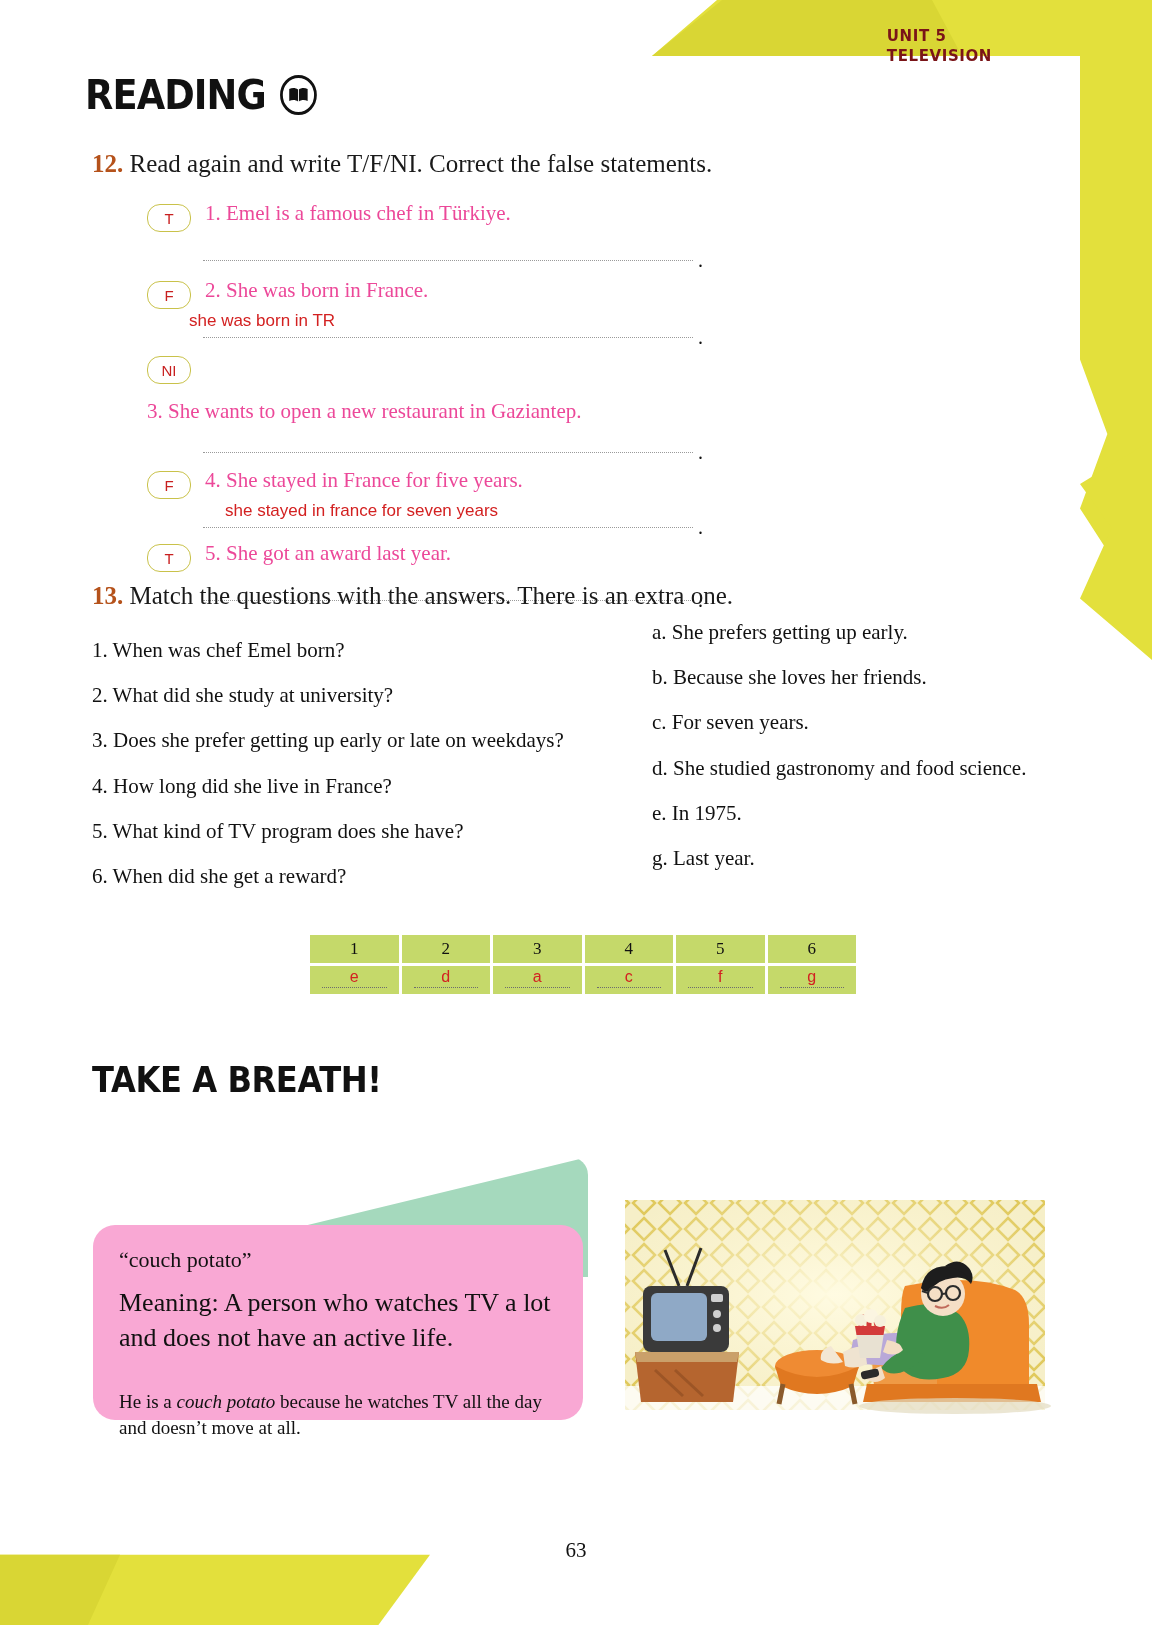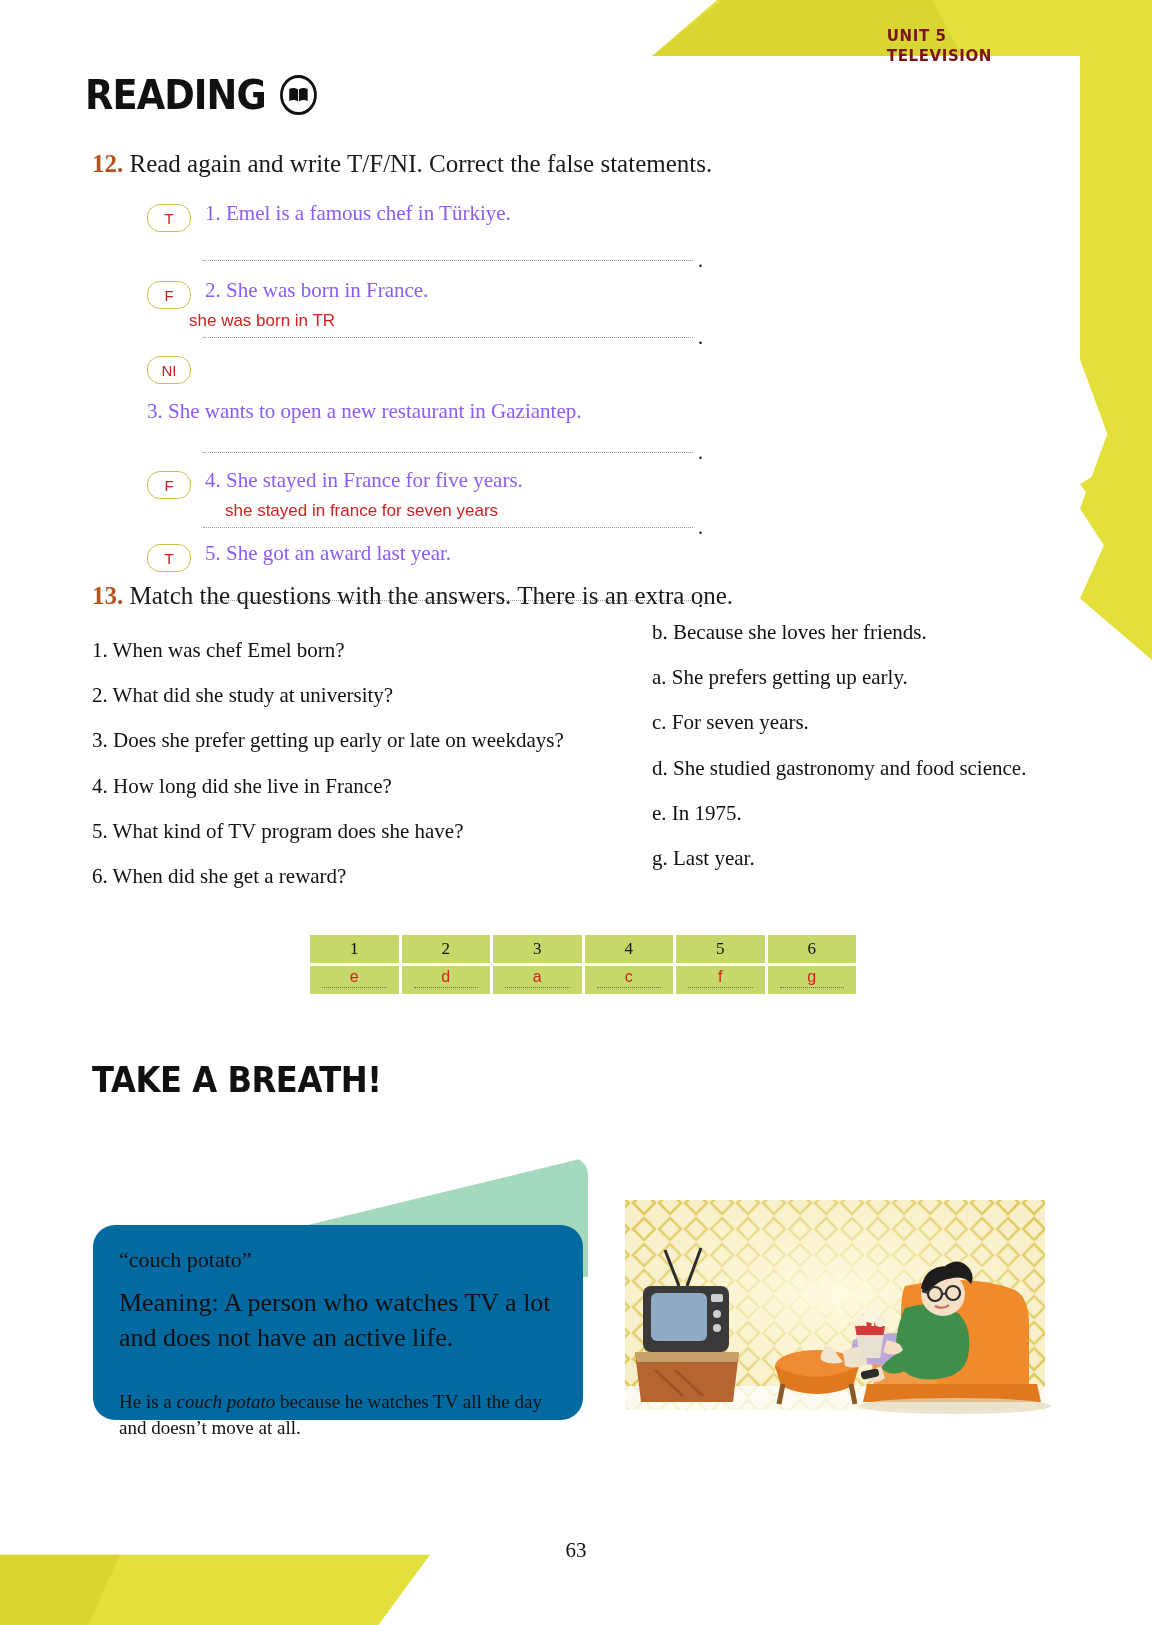--- a/index.html
+++ b/index.html
@@ -143,21 +143,21 @@
     justify-content: center;
     font-family: "Liberation Sans", sans-serif;
     font-size: 15px;
     color: #c81f1f;
     flex: 0 0 auto;
     margin-top: 4px;
     background: #fff;
   }
   .tf-stmt {
     font-size: 21px;
-    color: #8b5cf6;
+    color: #ec4899;
     line-height: 1.25;
   }
   .tf-correction {
     font-family: "Liberation Sans", sans-serif;
     font-size: 17px;
     color: #d32121;
     margin-left: 38px;
     margin-top: 2px;
     height: 20px;
   }
@@ -251,21 +251,21 @@
     top: 1145px;
     width: 990px;
     height: 300px;
   }
   .idiom-bubble {
     position: absolute;
     left: 8px;
     top: 80px;
     width: 490px;
     height: 195px;
-    background: #0369a1;
+    background: #f9a8d4;
     border-radius: 22px;
     box-sizing: border-box;
     padding: 22px 26px;
   }
   .idiom-tail {
     position: absolute;
     left: 8px;
     top: 12px;
     width: 495px;
     height: 120px;
@@ -390,22 +390,22 @@
   <div class="match-cols">
     <div class="match-col-left">
       <div class="match-item">1. When was chef Emel born?</div>
       <div class="match-item">2. What did she study at university?</div>
       <div class="match-item">3. Does she prefer getting up early or late on weekdays?</div>
       <div class="match-item">4. How long did she live in France?</div>
       <div class="match-item">5. What kind of TV program does she have?</div>
       <div class="match-item">6. When did she get a reward?</div>
     </div>
     <div class="match-col-right" style="margin-top:-18px;">
+      <div class="match-item">a. She prefers getting up early.</div>
       <div class="match-item">b. Because she loves her friends.</div>
-      <div class="match-item">a. She prefers getting up early.</div>
       <div class="match-item">c. For seven years.</div>
       <div class="match-item">d. She studied gastronomy and food science.</div>
       <div class="match-item">e. In 1975.</div>
       <div class="match-item">g. Last year.</div>
     </div>
   </div>
 
   <div class="answer-table">
     <div class="answer-row">
       <div class="answer-cell">1</div>

